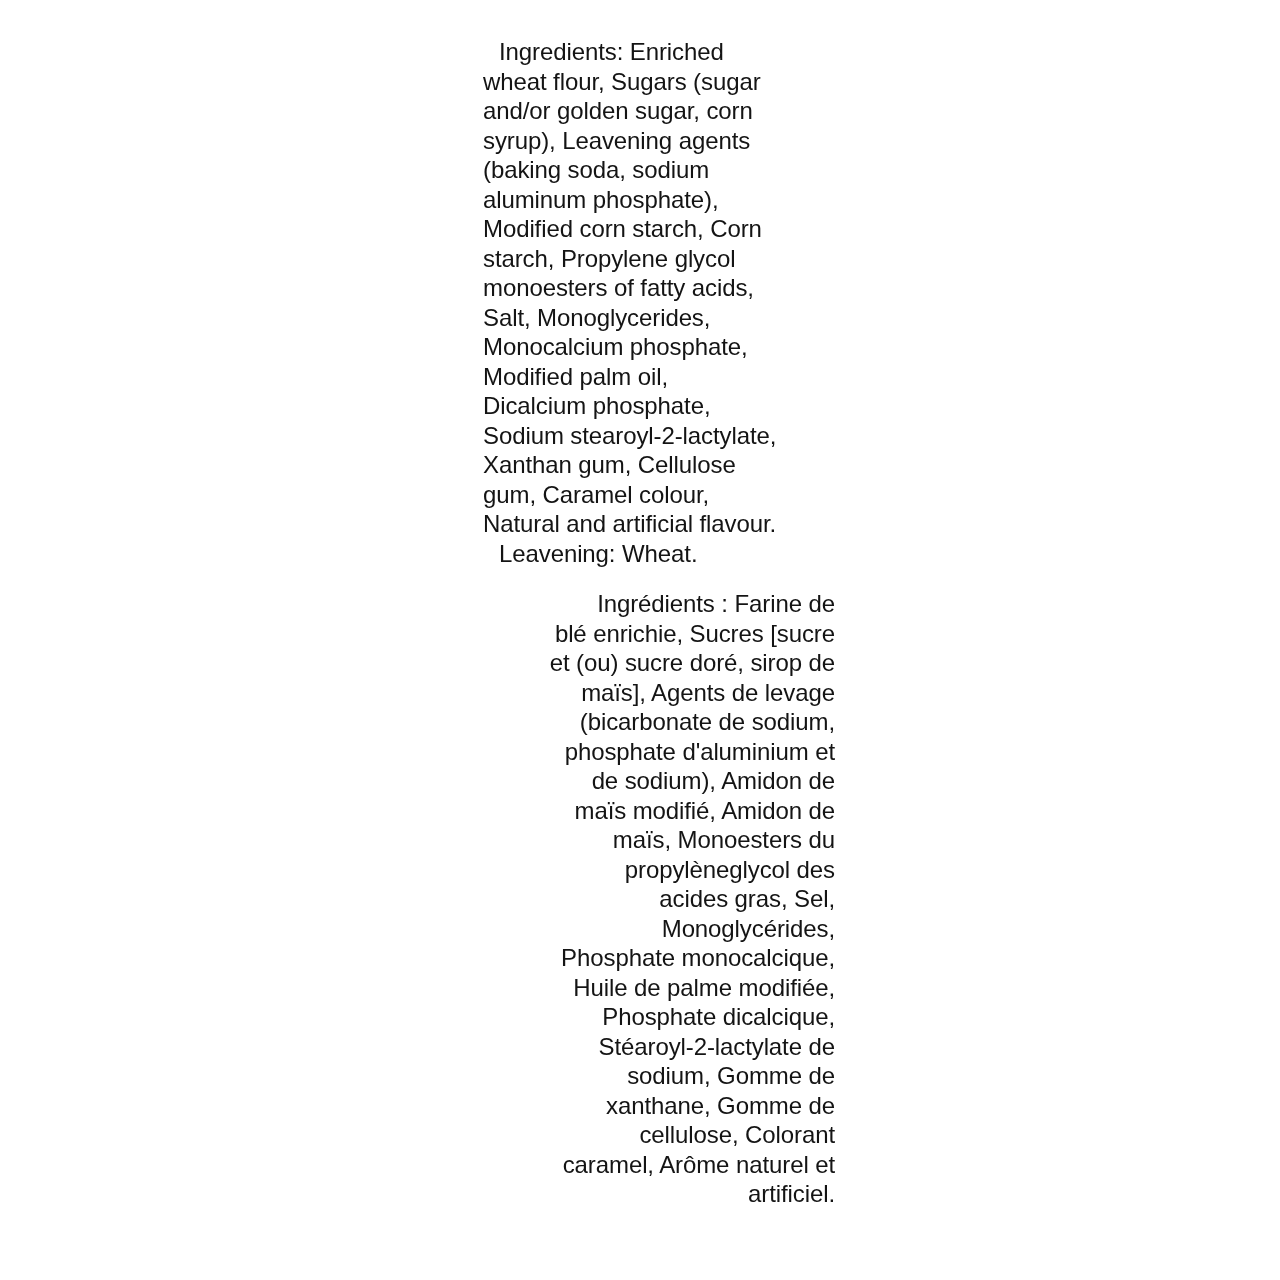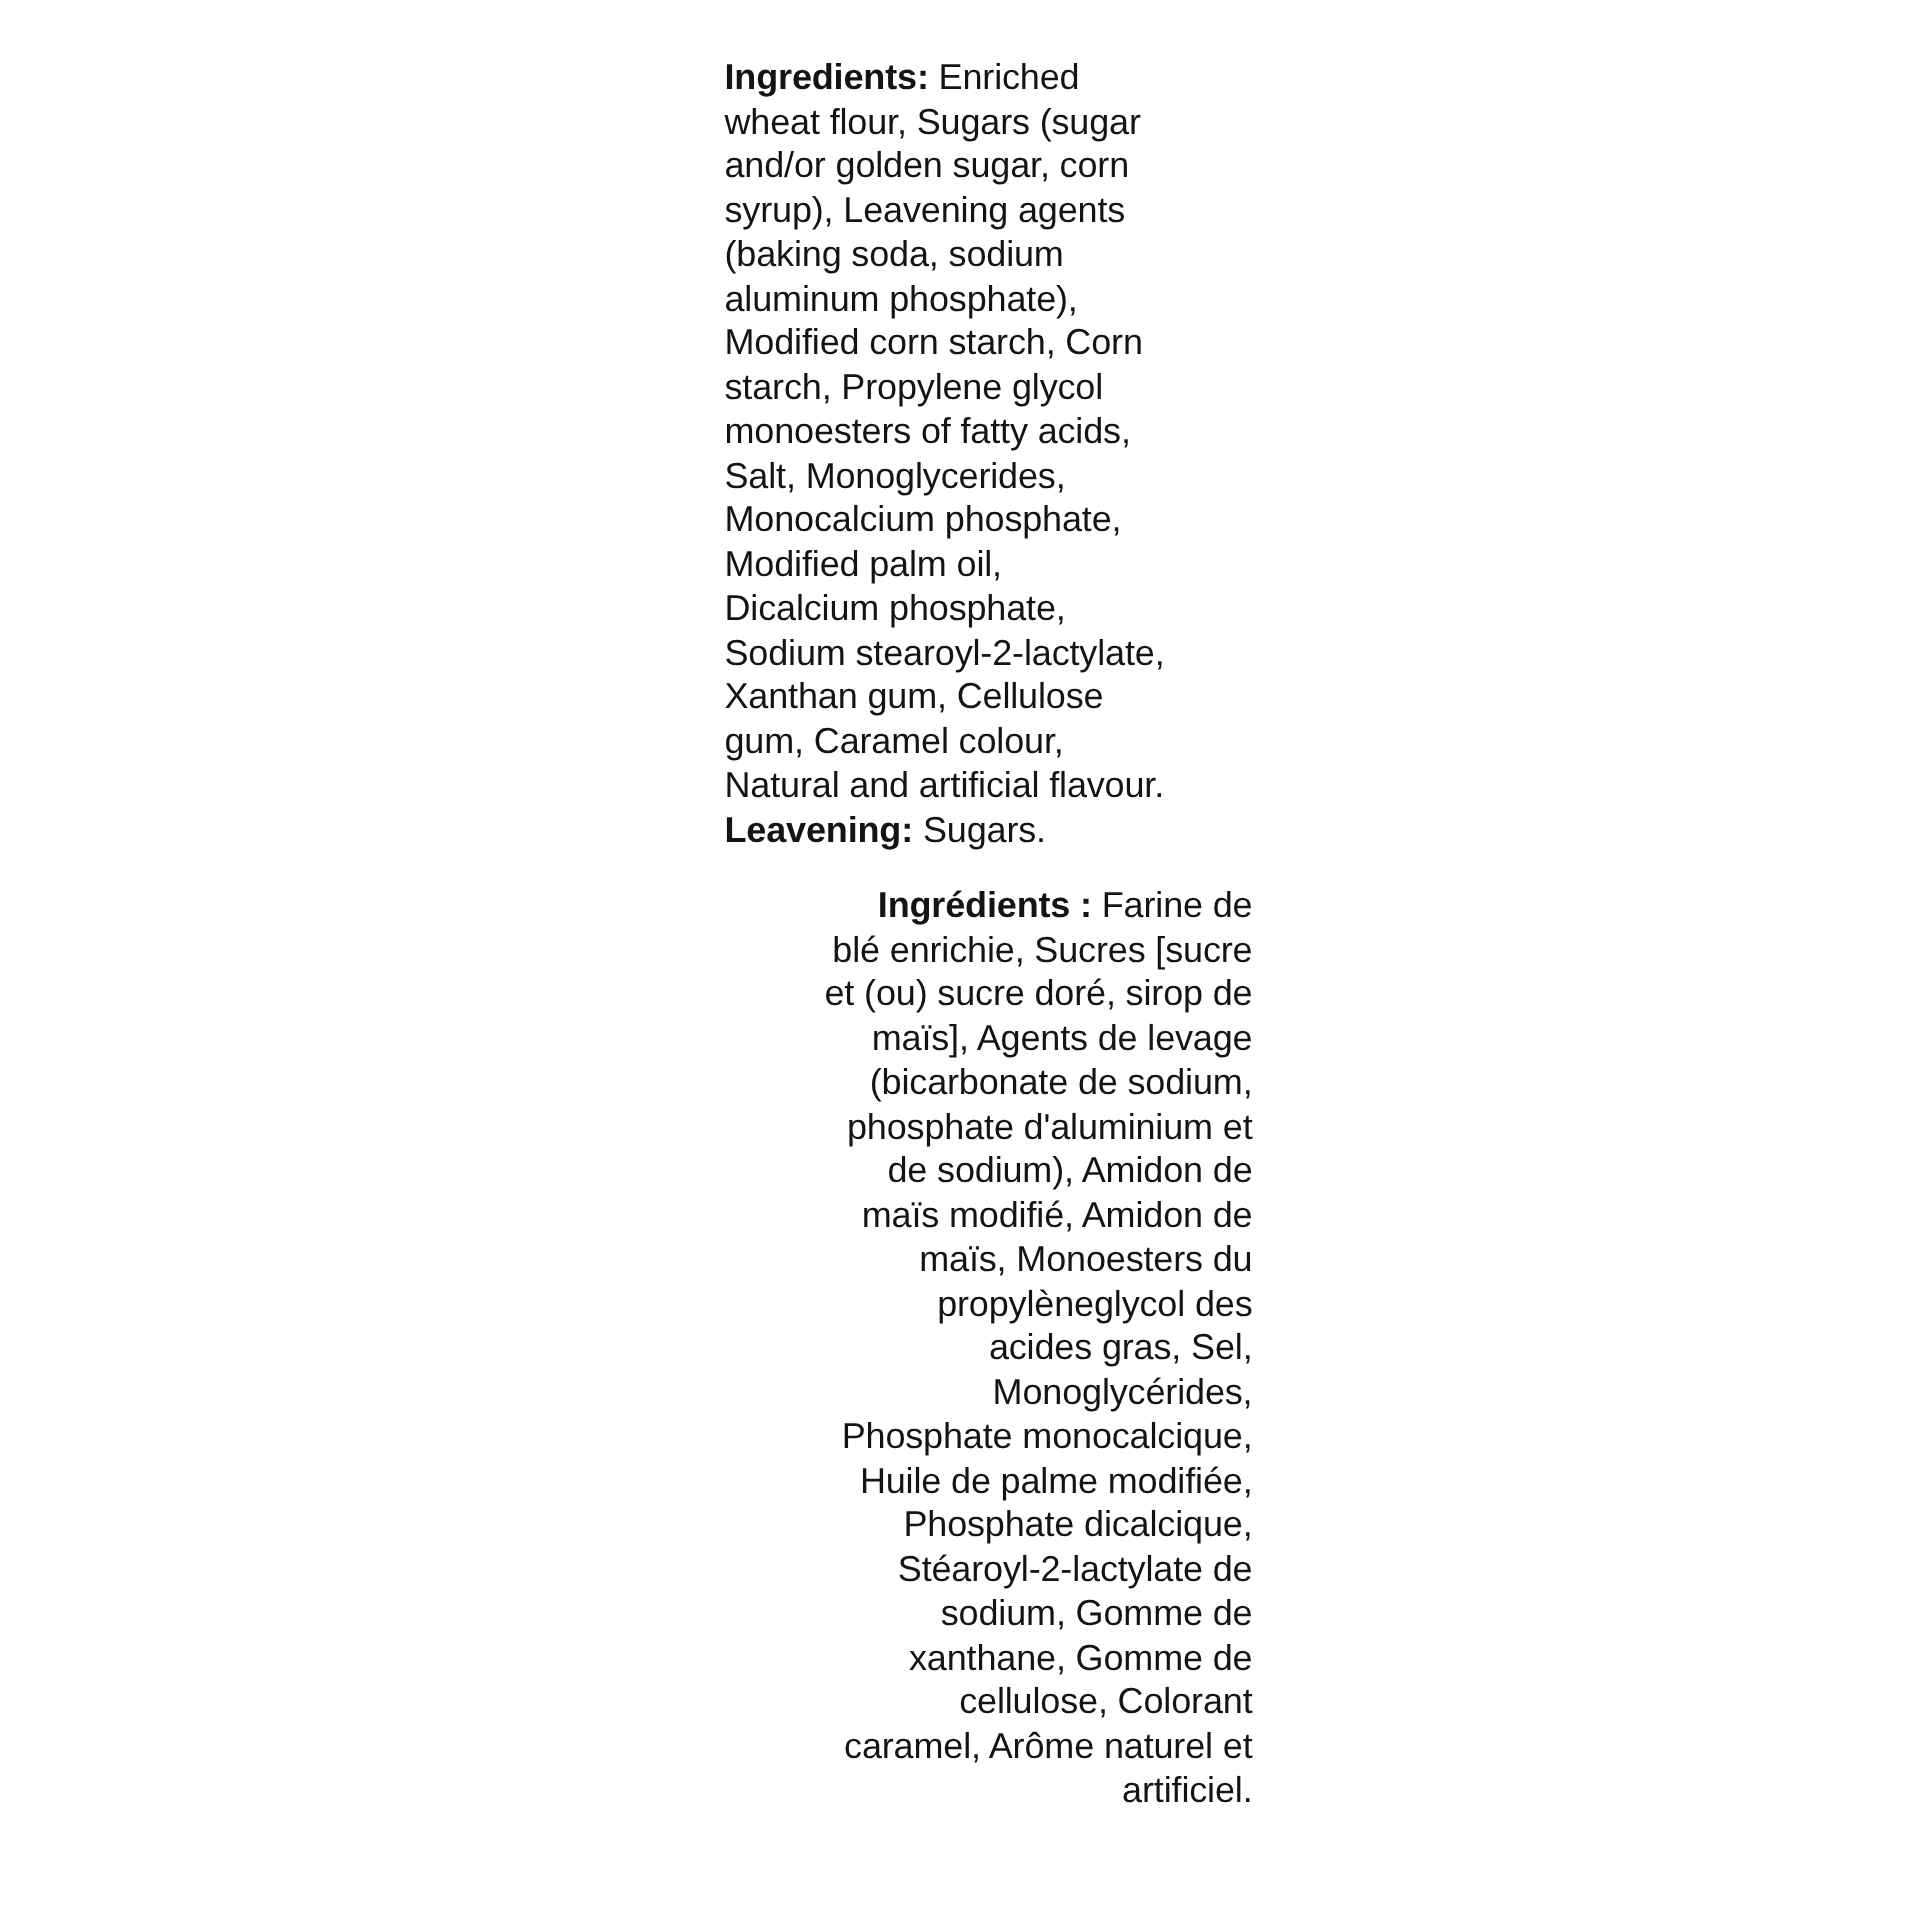--- a/index.html
+++ b/index.html
@@ -25,21 +25,22 @@
     letter-spacing: -0.1px;
   }
   .para {
     margin: 0;
   }
   .para.french {
     margin-top: 21px;
     text-align: right;
   }
   .b {
-    font-weight: 700;
+    font-weight: 400;
+    margin-left: 16px;
   }
   .body-text {
     white-space: pre-line;
   }
   .contains-line {
     margin: 0;
   }
 </style>
 </head>
 <body>
@@ -61,21 +62,21 @@
 Monocalcium phosphate,
 Modified palm oil,
 Dicalcium phosphate,
 Sodium stearoyl-2-lactylate,
 Xanthan gum, Cellulose
 gum, Caramel colour,
 Natural and artificial flavour.</span>
   </p>
   <p class="contains-line">
     <span class="b">Leavening:</span>
-    <span>Sugars.</span>
+    <span>Wheat.</span>
   </p>
 
   <p class="para french">
     <span class="b">Ingrédients :</span>
     <span class="body-text">Farine de
 blé enrichie, Sucres [sucre
 et (ou) sucre doré, sirop de
 maïs], Agents de levage
 (bicarbonate de sodium,
 phosphate d'aluminium et

